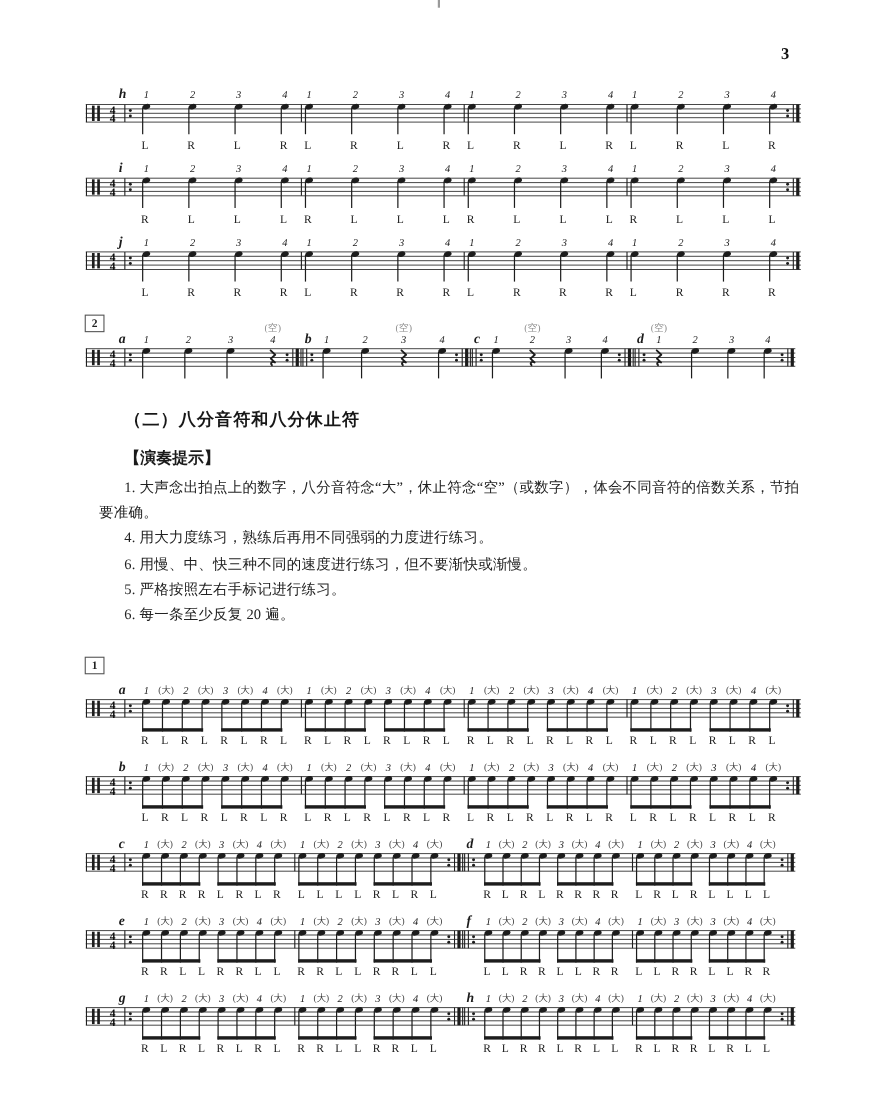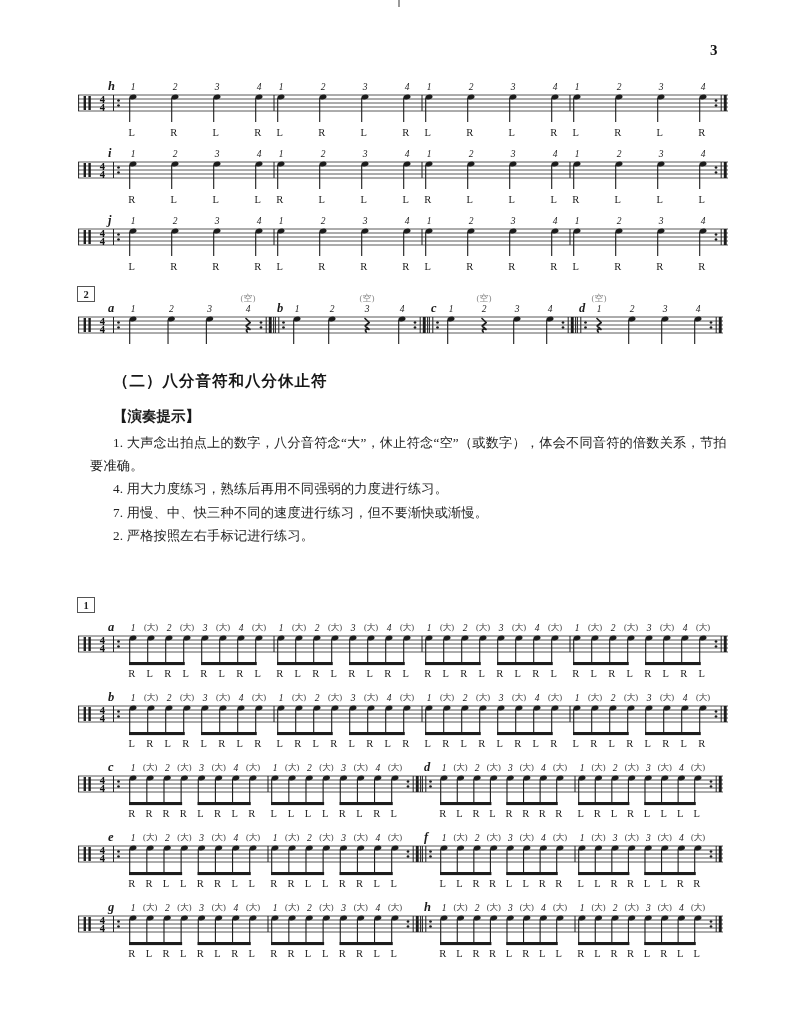--- a/index.html
+++ b/index.html
@@ -38,22 +38,23 @@
   <div class="crop-mark"></div>
   <div class="page-number">3</div>
 
   <div class="box-label" style="left:77px;top:286px;">2</div>
 
   <div class="section-heading">（二）八分音符和八分休止符</div>
   <div class="tips-title">【演奏提示】</div>
   <div class="tips">
     <p>1. 大声念出拍点上的数字，八分音符念“大”，休止符念“空”（或数字），体会不同音符的倍数关系，节拍要准确。</p>
     <p>4. 用大力度练习，熟练后再用不同强弱的力度进行练习。</p>
-    <p>7. 用慢、中、快三种不同的速度进行练习，但不要渐快或渐慢。</p>
-    <p>2. 严格按照左右手标记进行练习。</p>
+    <p>6. 用慢、中、快三种不同的速度进行练习，但不要渐快或渐慢。</p>
+    <p>5. 严格按照左右手标记进行练习。</p>
+    <p>6. 每一条至少反复 20 遍。</p>
   </div>
 
   <div class="box-label" style="left:77px;top:597px;">1</div>
 <div class="sys" style="left: 78px; top: 69px;">
       <svg width="650" height="70" viewBox="0 0 650 70">
         <line x1="0" y1="26" x2="650" y2="26" class="sl"></line>
         <line x1="0" y1="30" x2="650" y2="30" class="sl"></line>
         <line x1="0" y1="34" x2="650" y2="34" class="sl"></line>
         <line x1="0" y1="38" x2="650" y2="38" class="sl"></line>
         <line x1="0" y1="42" x2="650" y2="42" class="sl"></line>

